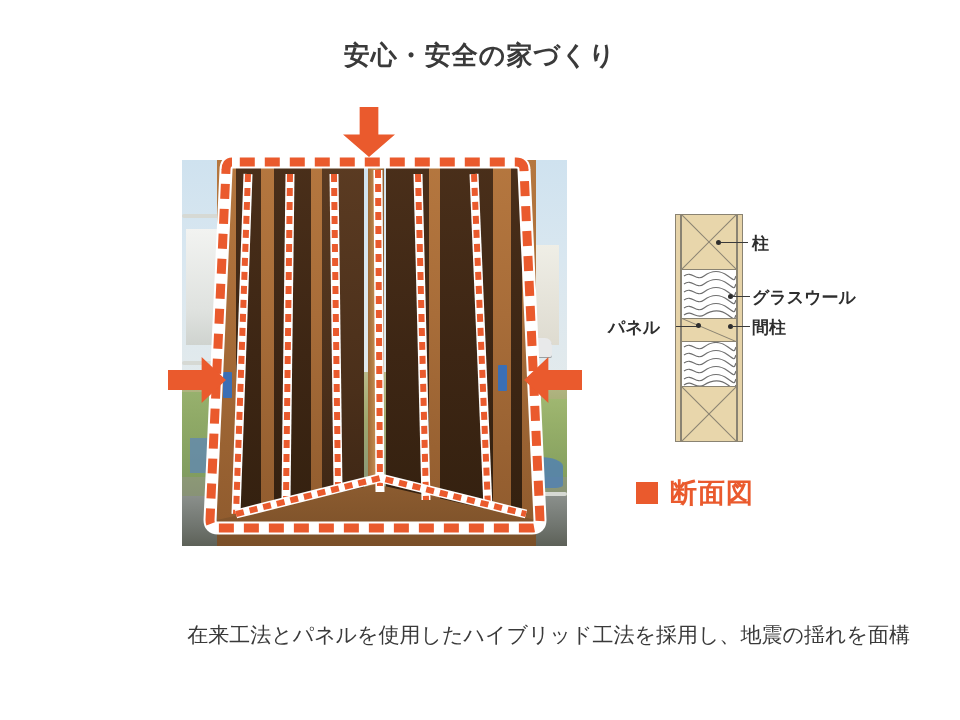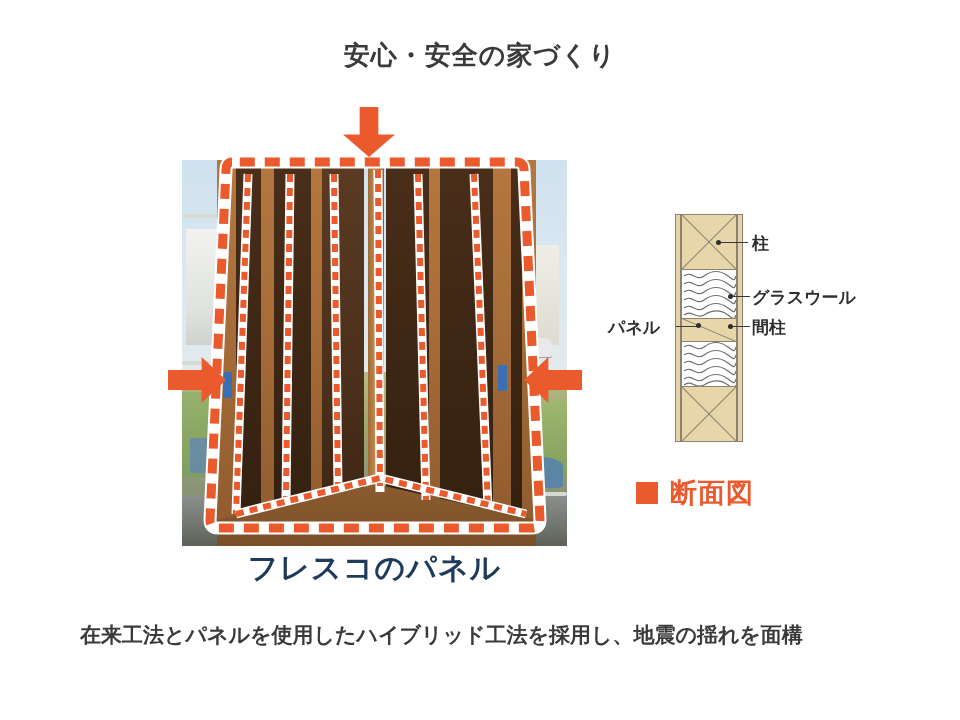--- a/index.html
+++ b/index.html
@@ -338,23 +338,24 @@
     letter-spacing: 1px;
   }
 
   
   .body-text {
     position: absolute;
     left: 80px;
     top: 620px;
     width: 830px;
     font-size: 21px;
-    font-weight: 700;
+    font-weight: 400;
     line-height: 1.45;
     color: #3a3a3a;
+    text-align: right;
   }
   .body-text .ln { display: block; }
 </style>
 </head>
 <body>
 
 <div class="slide">
 
   <div class="page-title">安心・安全の家づくり</div>
 
@@ -423,21 +424,20 @@
 
       <path d="M 54 366 L 198 330 L 344 366" stroke="#ffffff" stroke-width="9"></path>
       <path d="M 54 366 L 198 330 L 344 366" stroke="#ea5a2d" stroke-dasharray="8 6"></path>
     </g>
   </svg>
 
   <div class="arrow arrow-down"></div>
   <div class="arrow arrow-right"></div>
   <div class="arrow arrow-left"></div>
 
-  <div class="photo-caption">フレスコのパネル</div>
 
   <div class="section-diagram">
 
     <div class="sec-col">
       <div class="sec-panel-l"></div>
       <div class="sec-panel-r"></div>
 
       <div class="sec-pillar top"></div>
 
       <div class="sec-wool upper">

